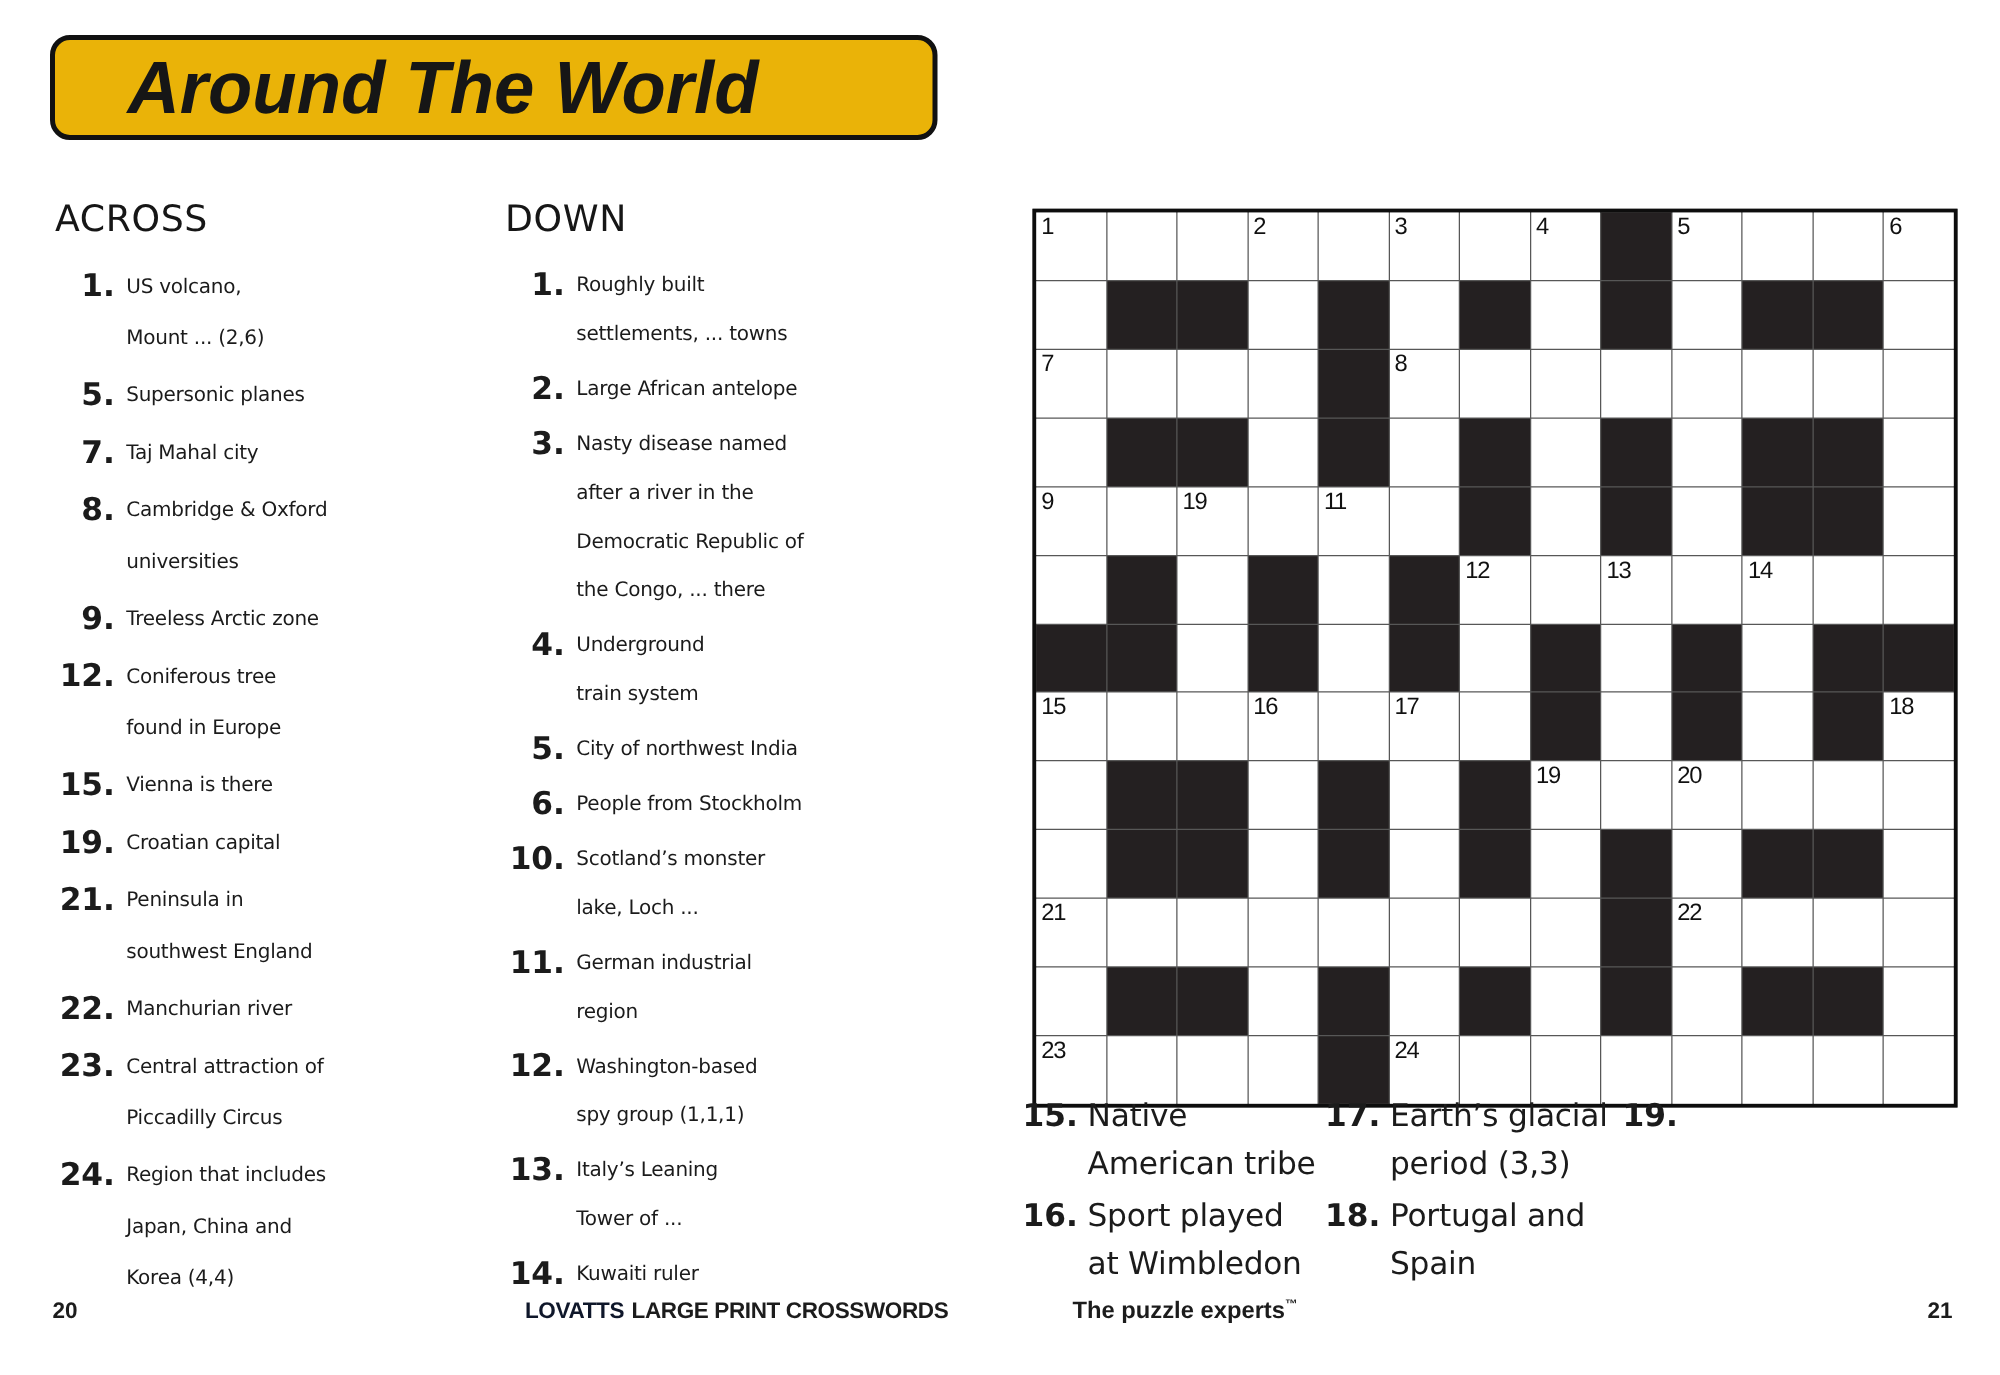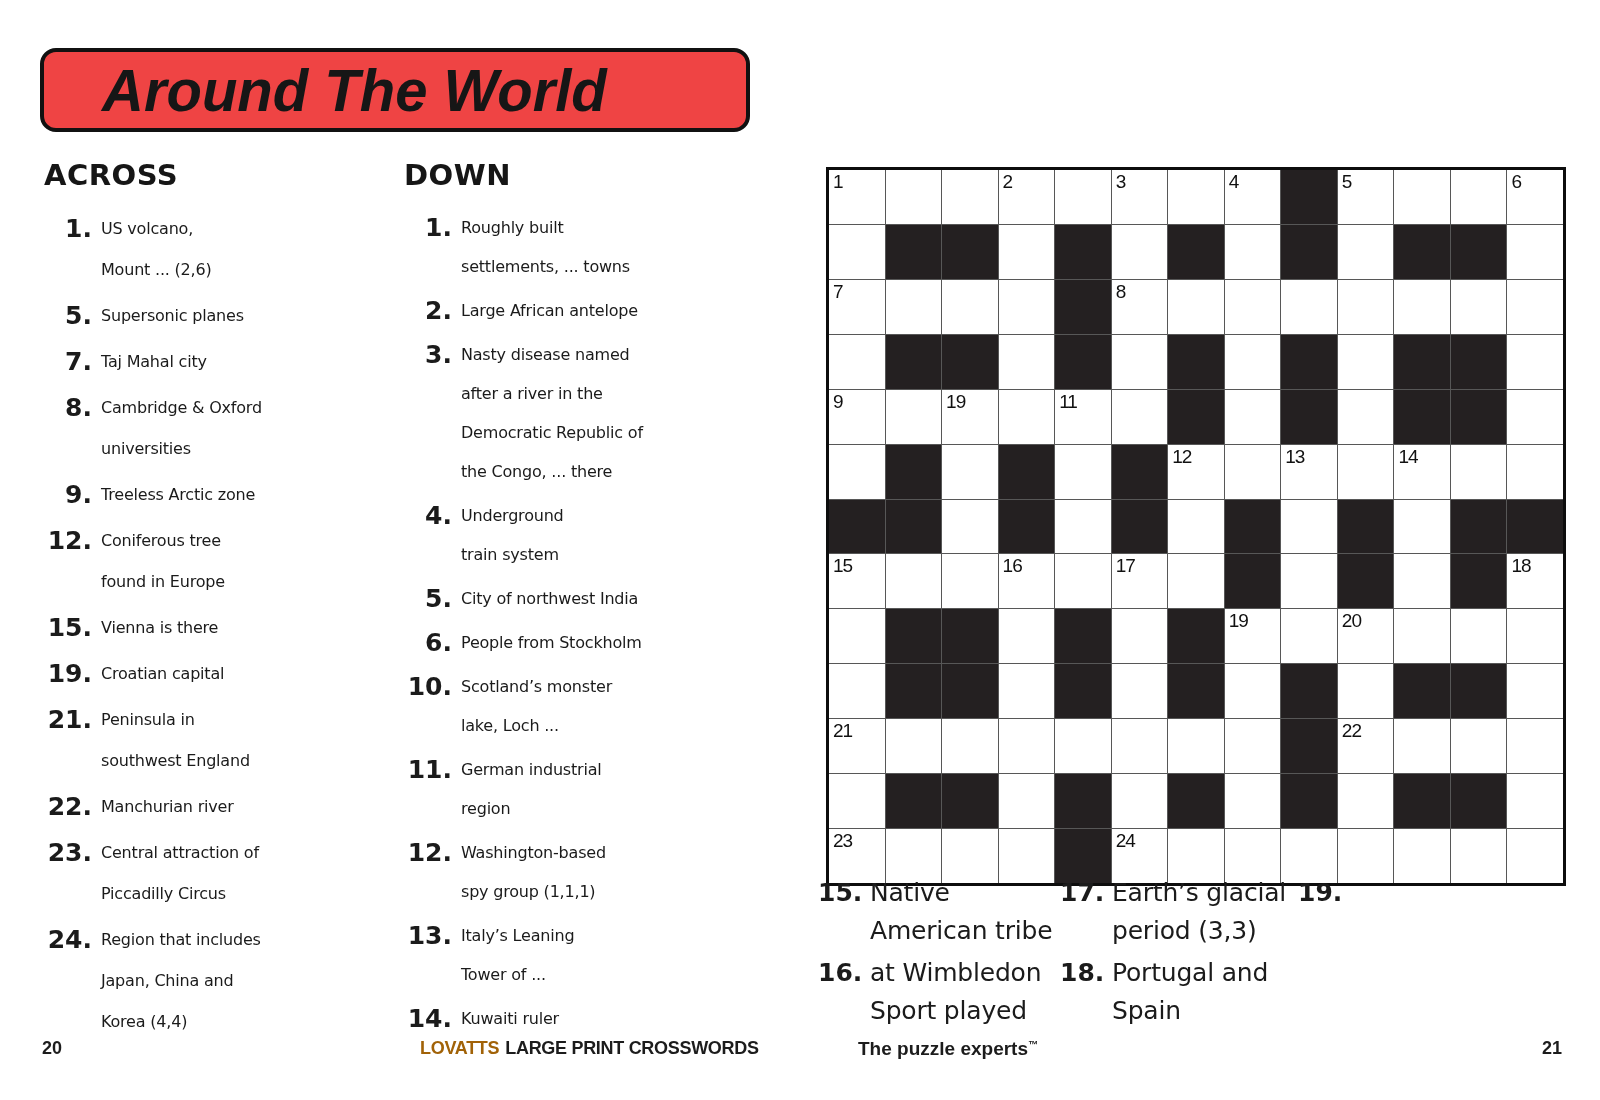--- a/index.html
+++ b/index.html
@@ -2,35 +2,35 @@
 <html><head>
 <meta charset="utf-8">
 <style>
   html,body{margin:0;padding:0;}
   body{
     width:1600px;height:1100px;position:relative;background:#ffffff;
     font-family:"DejaVu Sans",sans-serif;color:#1b1b1b;overflow:hidden;
   }
   
   .title-box{
-    position:absolute;left:40px;top:48px;width:702px;height:76px;
+    position:absolute;left:40px;top:28px;width:702px;height:76px;
     border:4px solid #111;border-radius:16px;display:flex;align-items:center;
-    background:#ef4444;
+    background:#eab308;
   }
   .title-text{
     font-family:"Liberation Sans",sans-serif;font-weight:700;font-style:italic;
     font-size:58px;letter-spacing:0px;padding-left:58px;white-space:nowrap;
     transform:scaleY(1.02);color:#161616;
   }
   
   .clue-col{position:absolute;top:158px;}
   #across-col{left:44px;width:354px;}
   #down-col{left:404px;width:404px;}
   .col-heading{
-    font-size:29px;font-weight:700;letter-spacing:.5px;margin:0 0 16px 0;color:#161616;
+    font-size:29px;font-weight:400;letter-spacing:.5px;margin:0 0 16px 0;color:#161616;
   }
   .clue{display:grid;grid-template-columns:48px 1fr;column-gap:9px;margin-bottom:5px;}
   .clue-num{text-align:right;font-weight:700;font-size:25px;line-height:41px;white-space:nowrap;}
   .clue-text{min-width:0;}
   .clue-line{font-size:16px;line-height:41px;white-space:nowrap;letter-spacing:-0.2px;}
   #down-col .clue-num,#down-col .clue-line{line-height:39px;}
   
   #grid{
     position:absolute;left:826px;top:167px;width:734px;height:713px;
     display:grid;grid-template-columns:repeat(13,1fr);grid-template-rows:repeat(13,1fr);
@@ -51,21 +51,21 @@
   #bottom-clues .clue{grid-template-columns:44px 1fr;column-gap:8px;margin-bottom:4px;}
   #bottom-clues .clue-num{font-size:25px;line-height:38px;}
   #bottom-clues .clue-line{font-size:25px;line-height:38px;}
   
   .footer-item{
     position:absolute;top:1038px;font-family:"Liberation Sans",sans-serif;
     font-weight:700;font-size:18px;color:#1c1c1c;white-space:nowrap;
   }
   #footer-page-left{left:42px;}
   #footer-brand{left:420px;width:326px;text-align:right;letter-spacing:-0.3px;}
-  #footer-brand .gray{color:#a16207;margin-right:6px;}
+  #footer-brand .gray{color:#0f172a;margin-right:6px;}
   #footer-tagline{left:842px;font-size:19px;margin-left:16px;}
   #footer-tagline sup{font-size:10px;}
   #footer-page-right{right:38px;}
 </style>
 </head>
 <body>
 
 <div class="title-box">
   <div class="title-text">Around The World</div>
 </div>
@@ -461,22 +461,22 @@
       <div class="clue">
         <div class="clue-num">15.</div>
         <div class="clue-text">
           <div class="clue-line">Native</div>
           <div class="clue-line">American tribe</div>
         </div>
       </div>
       <div class="clue">
         <div class="clue-num">16.</div>
         <div class="clue-text">
+          <div class="clue-line">Sport played</div>
           <div class="clue-line">at Wimbledon</div>
-          <div class="clue-line">Sport played</div>
         </div>
       </div>
     </div>
   <div>
       <div class="clue">
         <div class="clue-num">17.</div>
         <div class="clue-text">
           <div class="clue-line">Earth’s glacial</div>
           <div class="clue-line">period (3,3)</div>
         </div>

